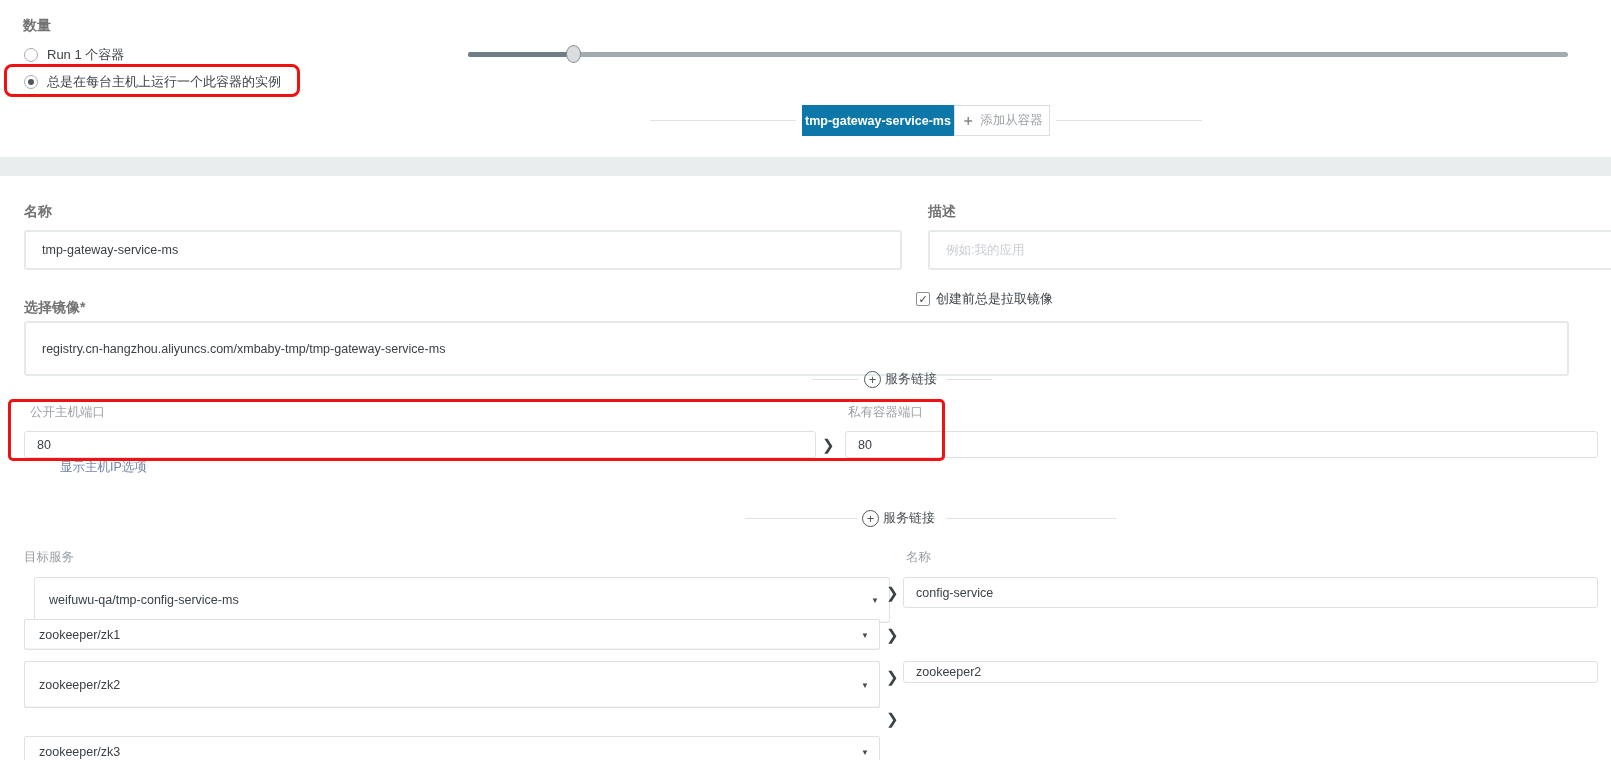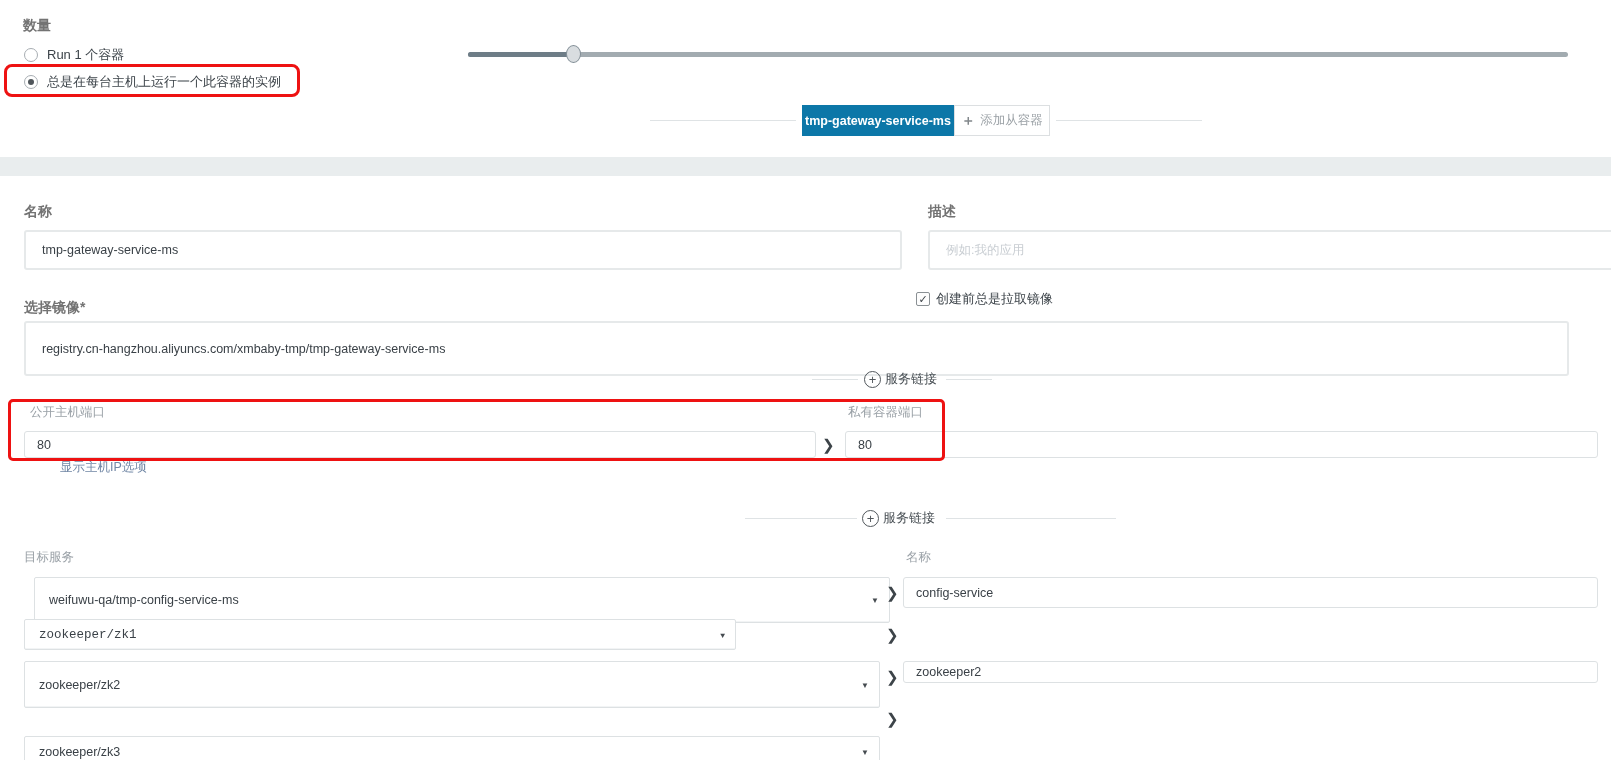--- a/index.html
+++ b/index.html
@@ -140,21 +140,21 @@
   <div class="abs lbl-gray" style="left:24px; top:549px;">目标服务</div>
   <div class="abs lbl-gray" style="left:906px; top:549px;">名称</div>
 
   <div class="select" style="left:24px; top:577px; width:856px; height:46px;margin-left:10px;">
     <span>weifuwu-qa/tmp-config-service-ms</span>
     <span class="arrow">▼</span>
   </div>
   <span class="chev" style="left:886px; top:584px;">❯</span>
   <input class="txt-input slim" style="left: 903px; top: 577px; width: 695px; height: 31px;" value="config-service">
 
-  <div class="select" style="left:24px; top:619px; width:712px; height:31px;font-family:Liberation Mono, monospace;">
+  <div class="select" style="left:24px; top:619px; width:856px; height:31px;">
     <span>zookeeper/zk1</span>
     <span class="arrow">▼</span>
   </div>
   <span class="chev" style="left:886px; top:626px;">❯</span>
 
   <div class="select" style="left:24px; top:661px; width:856px; height:47px;">
     <span>zookeeper/zk2</span>
     <span class="arrow">▼</span>
   </div>
   <span class="chev" style="left:886px; top:668px;">❯</span>

